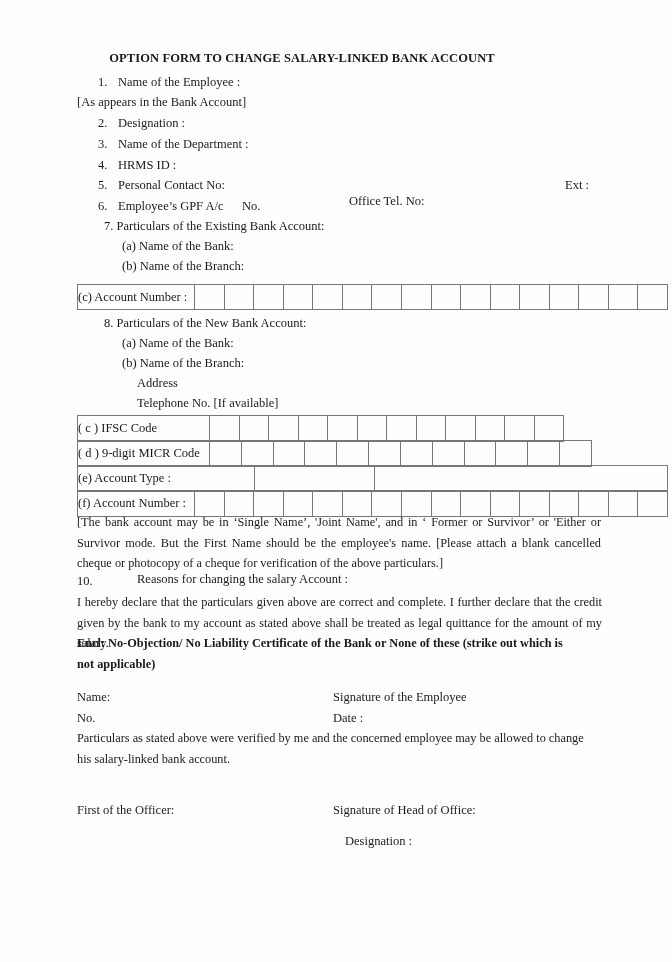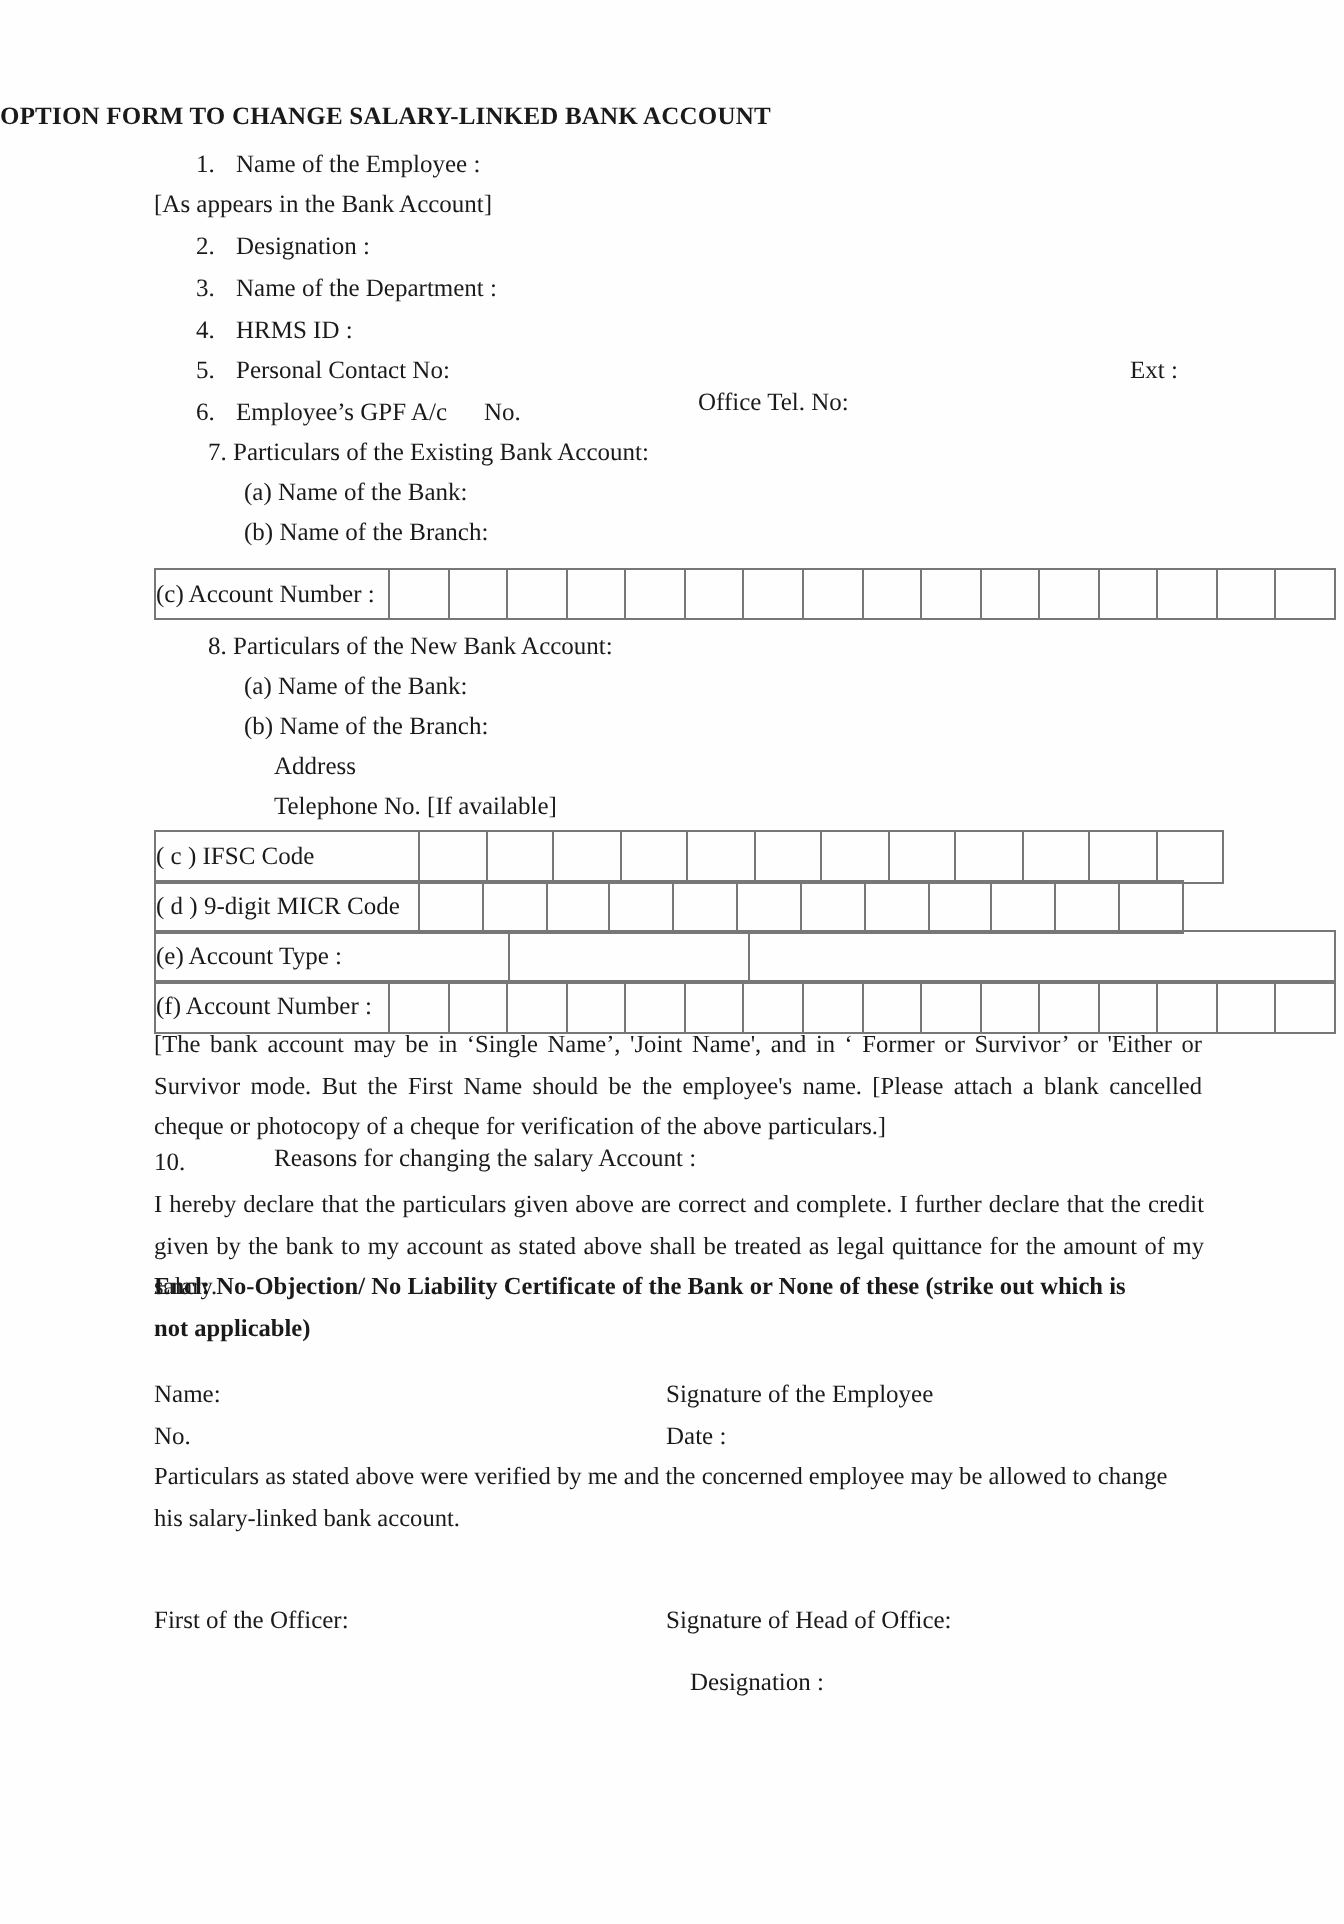--- a/index.html
+++ b/index.html
@@ -12,24 +12,25 @@
     overflow:hidden;
   }
   .page{
     position:absolute;
     left:0;top:0;width:672px;height:962px;
     padding:0;
   }
   .title{
     position:absolute;
     left:0;top:51px;width:552px;
-    text-align:left;
+    text-align:center;
     font-weight:bold;
     font-size:12.5px;
     letter-spacing:.1px;
+    padding-left:26px;
   }
   .line{
     position:absolute;
     font-size:12.5px;
     line-height:14px;
     white-space:pre;
   }
   .just{
     position:absolute;
     font-size:12.3px;
@@ -120,21 +121,21 @@
         </tr>
   </tbody>
     </table>
 
   <div class="line" style="left:104px;top:316px;">8. Particulars of the New Bank Account:</div>
   <div class="line" style="left:122px;top:336px;">(a) Name of the Bank:</div>
   <div class="line" style="left:122px;top:356px;">(b) Name of the Branch:</div>
   <div class="line" style="left:137px;top:376px;">Address</div>
   <div class="line" style="left:137px;top:396px;">Telephone No. [If available]</div>
 
-  <table class="grid" id="ifsc-grid" style="left:77px;top:415px;width:535px;">
+  <table class="grid" id="ifsc-grid" style="left:77px;top:415px;width:487px;">
     <tbody>
         <tr>
       <td class="lab" style="width:131px;height:25px;">( c )  IFSC Code</td>
     <td class="cell"></td>
           <td class="cell"></td>
           <td class="cell"></td>
           <td class="cell"></td>
           <td class="cell"></td>
           <td class="cell"></td>
           <td class="cell"></td>

